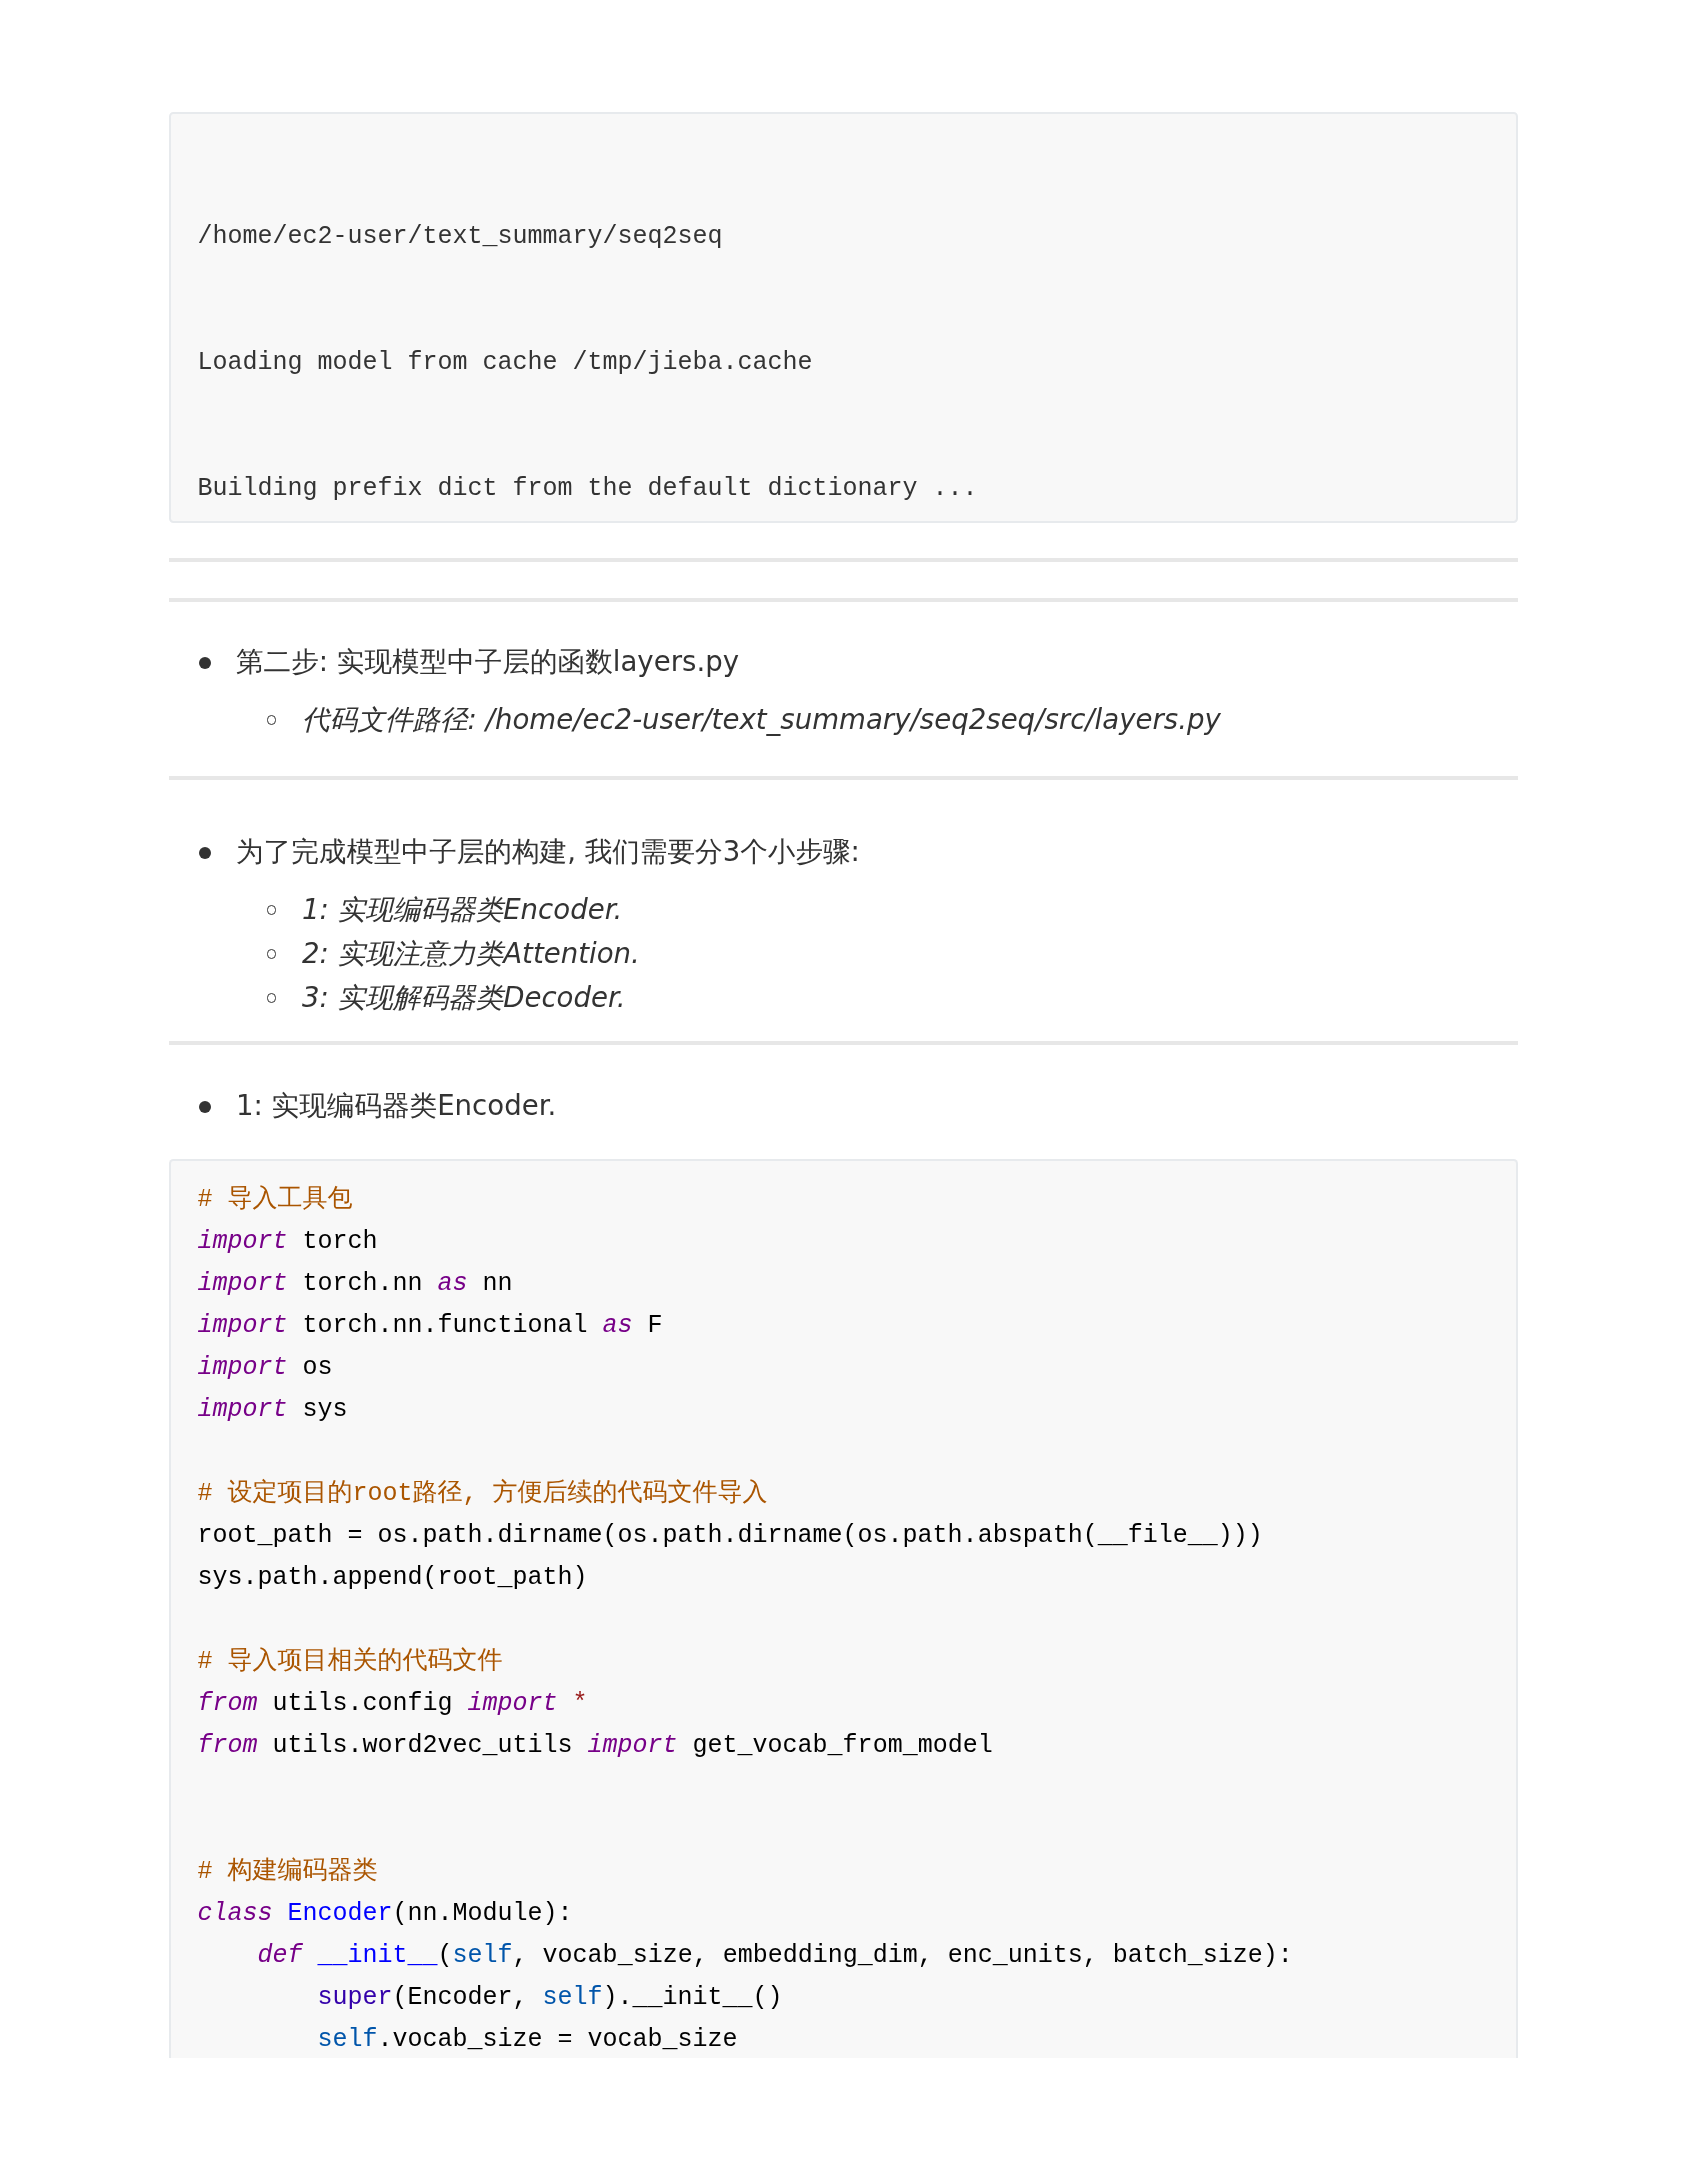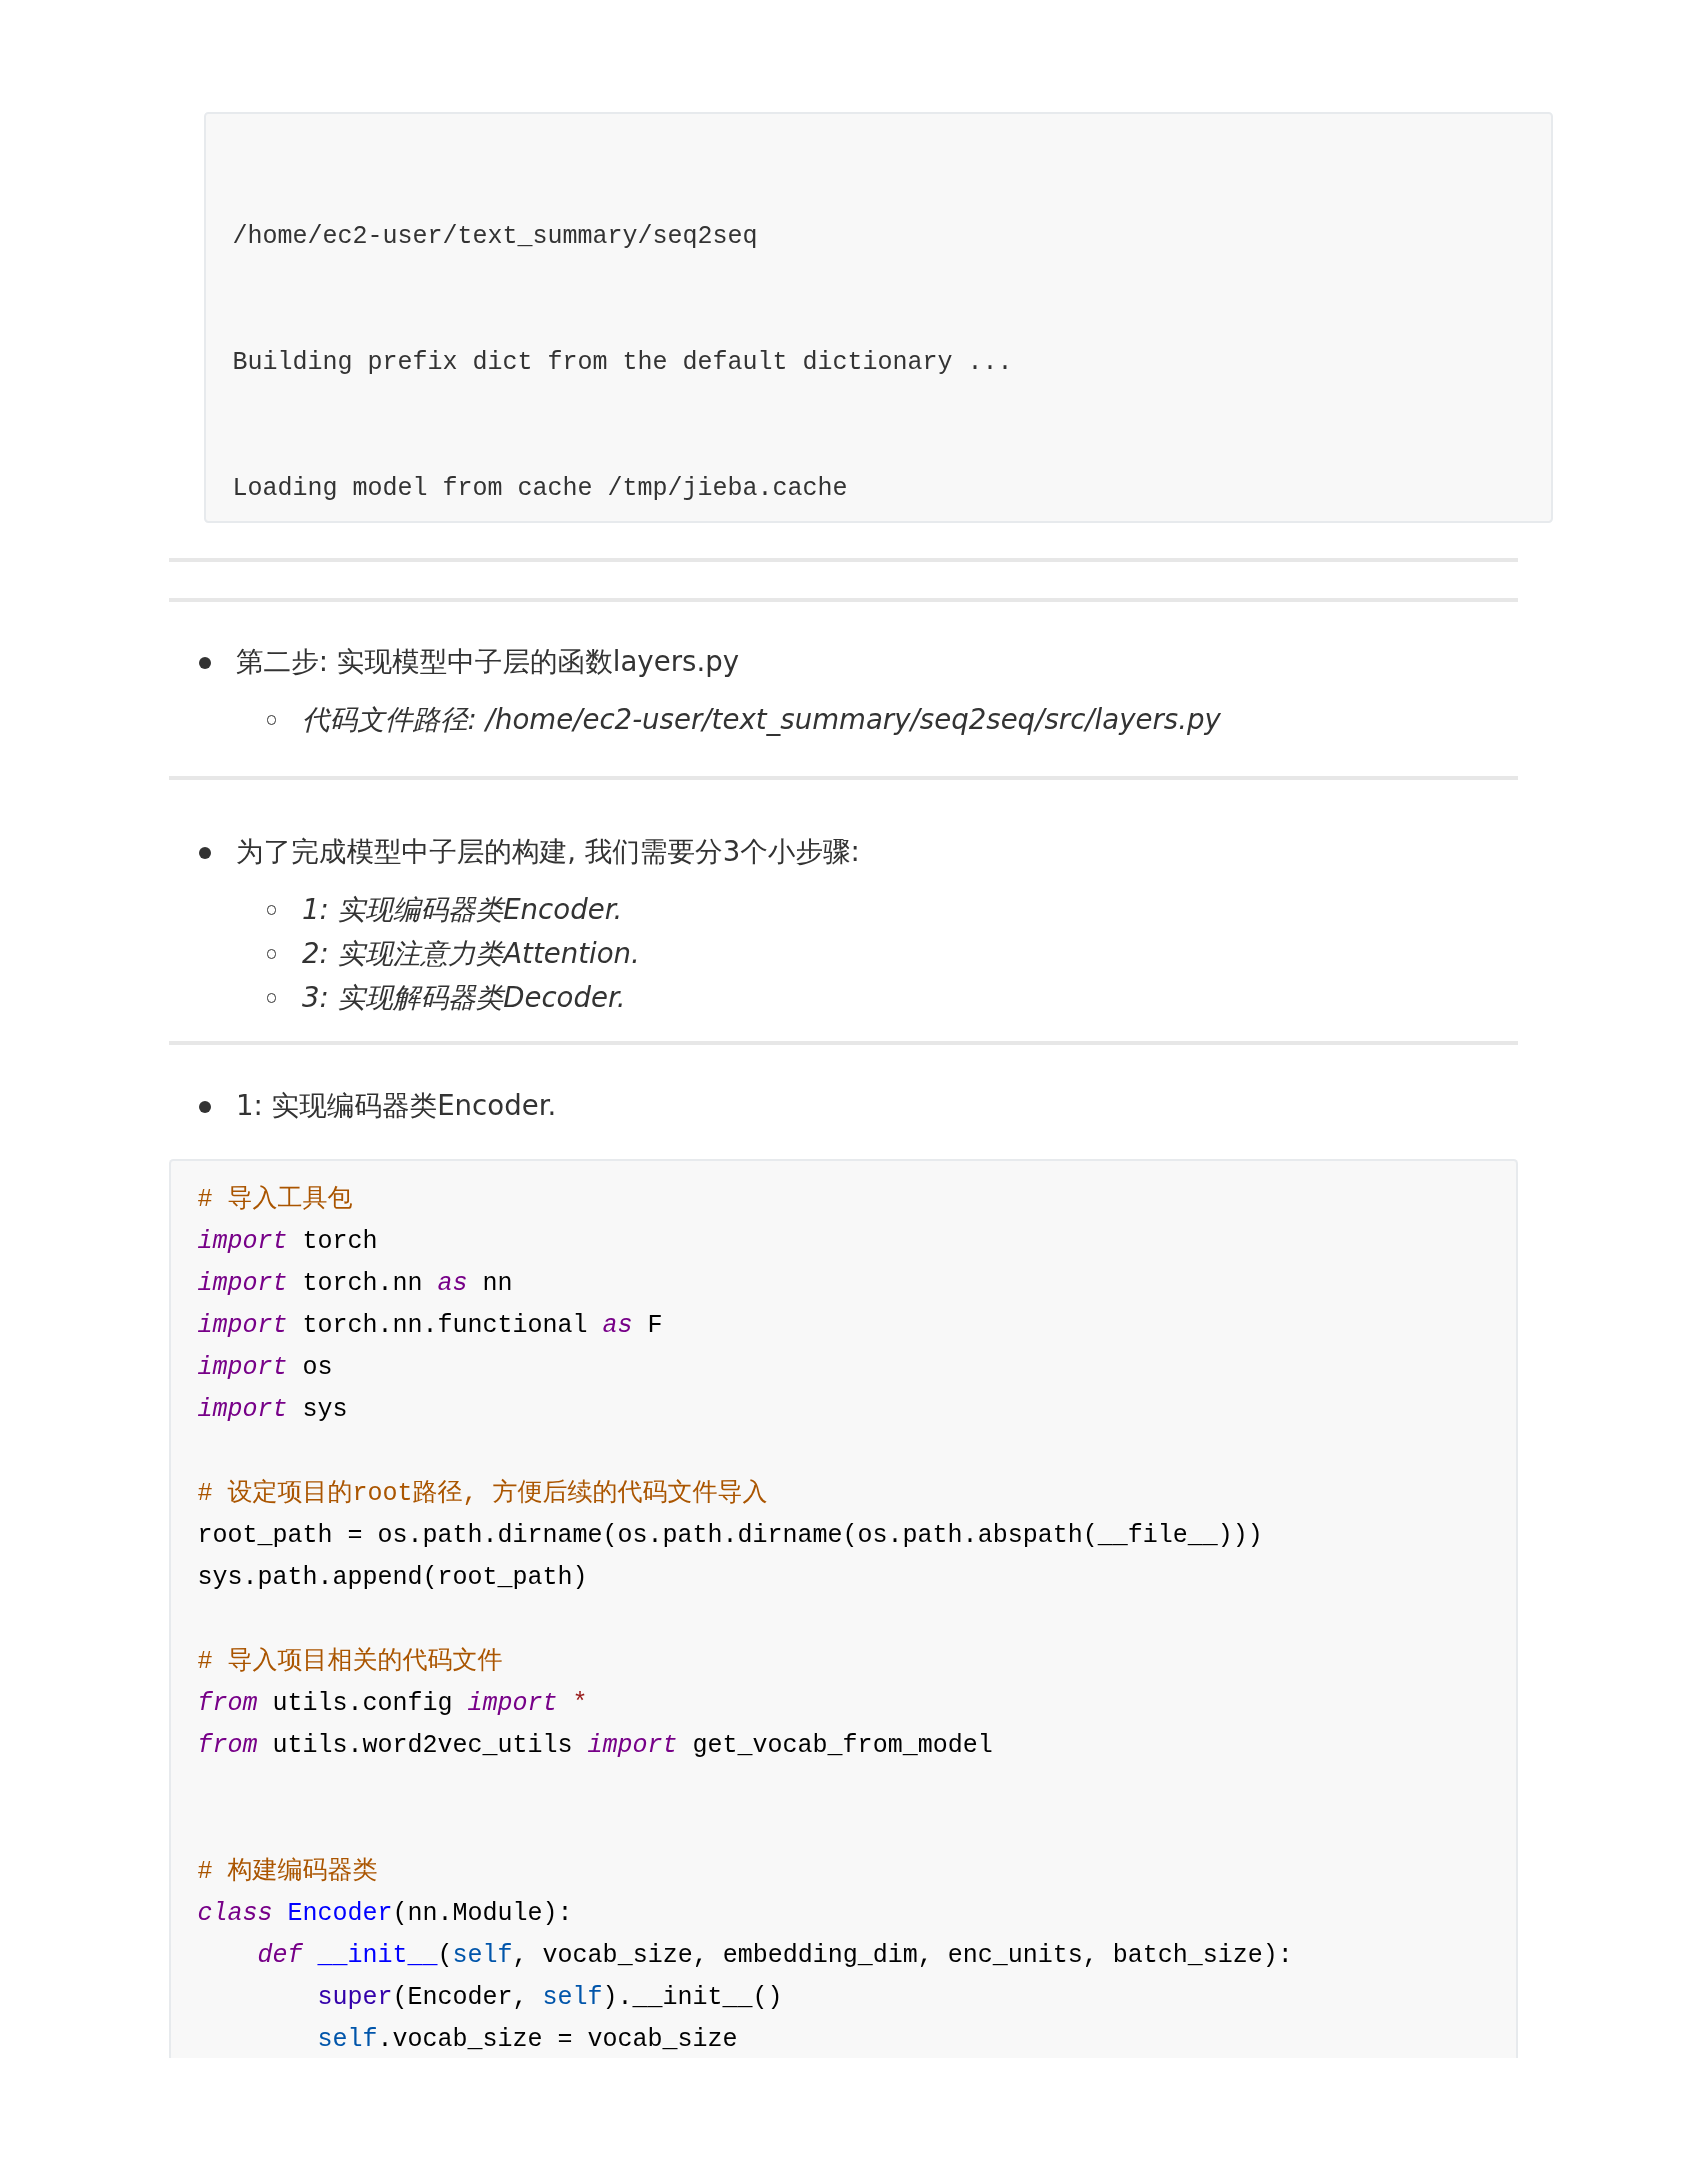--- a/index.html
+++ b/index.html
@@ -30,21 +30,21 @@
     border: 2.2px solid #e7eaed;
     border-radius: 4.4px;
     padding: 17.6px 26.5px 16.5px 26.5px;
     font-family: "Liberation Mono", "DejaVu Sans Mono", monospace;
     font-size: 25px;
     line-height: 42px;
     color: #000000;
     white-space: pre;
     overflow: hidden;
   }
-  .codeblock.output { color: #333333; margin-left: 35px; }
+  .codeblock.output { color: #333333; }
   .codeblock.clipped {
     border-bottom: none;
     border-bottom-left-radius: 0;
     border-bottom-right-radius: 0;
   }
   .code-line { display: block; height: 42px; }
   .tok-comment { color: #aa5500; }
   .tok-keyword { color: #770088; font-style: italic; }
   .tok-def { color: #0000ff; }
   .tok-self { color: #0055aa; }
@@ -103,22 +103,22 @@
     box-sizing: border-box;
   }
 </style>
 </head>
 <body>
 
 <div class="page">
 
   <div class="codeblock output" style="top:112px;height:411px;">
     <span class="code-line">/home/ec2-user/text_summary/seq2seq</span>
+    <span class="code-line">Loading model from cache /tmp/jieba.cache</span>
     <span class="code-line">Building prefix dict from the default dictionary ...</span>
-    <span class="code-line">Loading model from cache /tmp/jieba.cache</span>
     
     
     
     
     
     
   </div>
 
   <div class="hr" style="top:558px;"></div>
   <div class="hr" style="top:598px;"></div>

